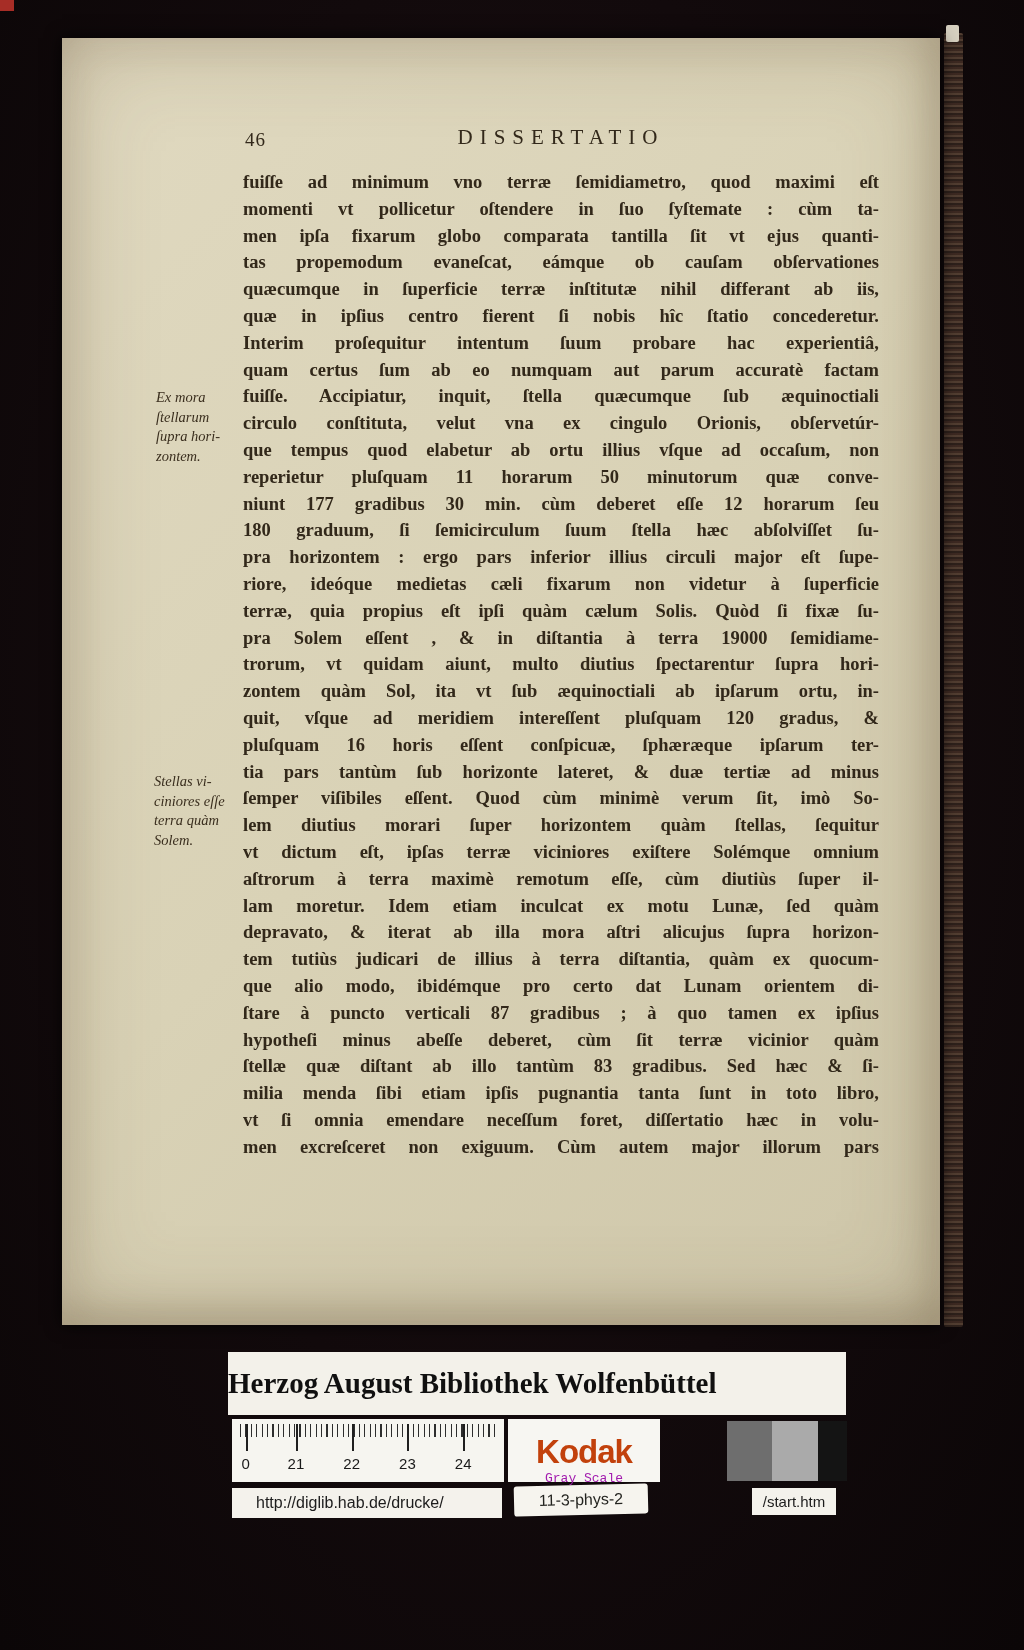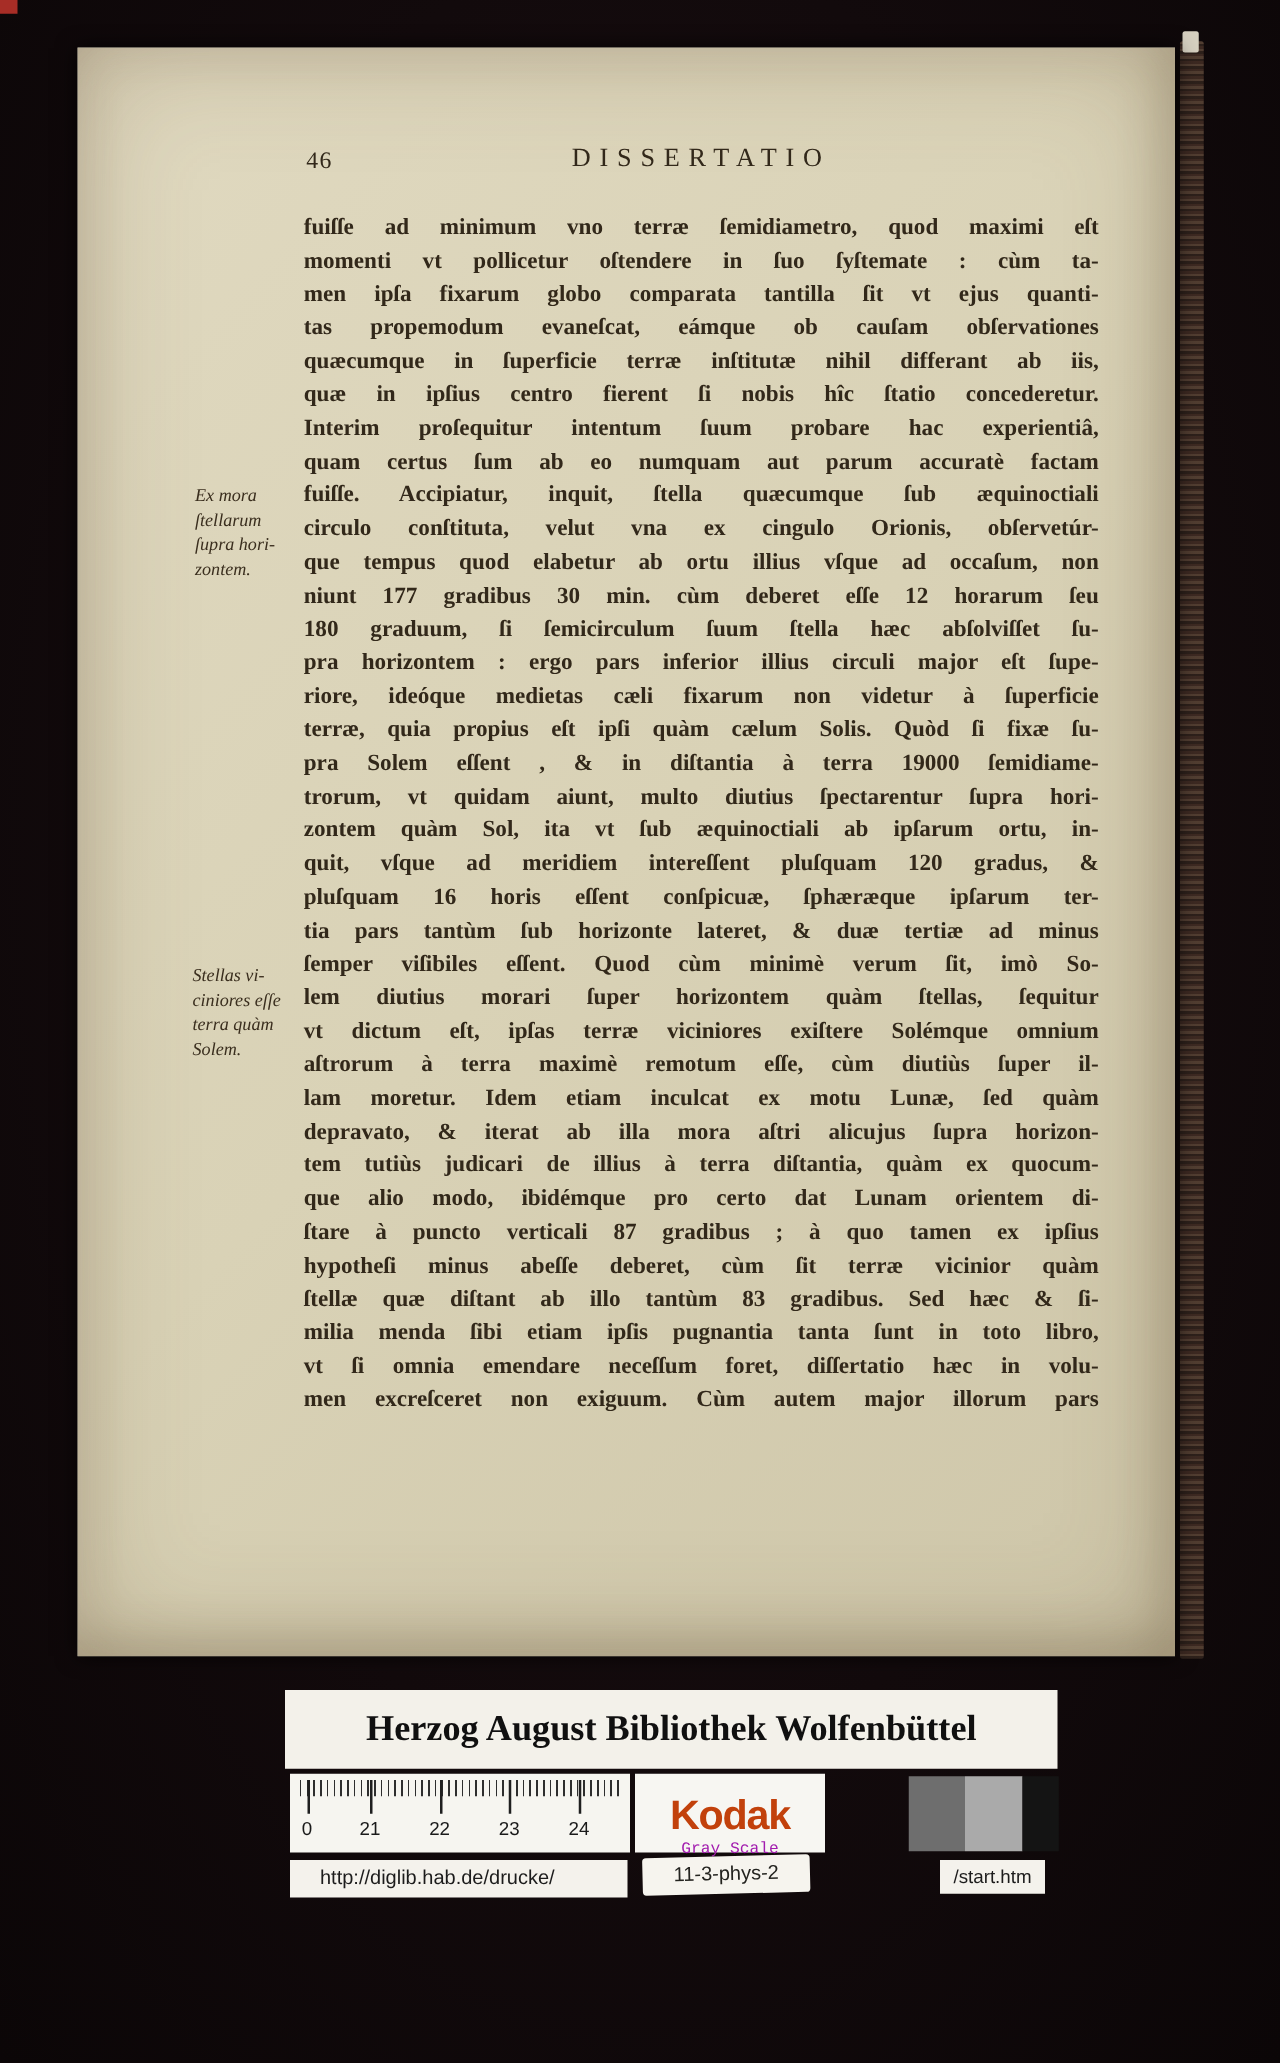--- a/index.html
+++ b/index.html
@@ -29,21 +29,21 @@
   .page {
     position: absolute; left: 62px; top: 38px; width: 878px; height: 1287px;
     background: linear-gradient(135deg, #e0d9c0 0%, #d9d2b6 50%, #cec6a9 100%);
     box-shadow:
       inset 0 0 95px rgba(95, 74, 42, 0.30),
       inset -5px -8px 40px rgba(80, 60, 35, 0.28),
       inset 4px 4px 22px rgba(255, 250, 230, 0.35),
       0 0 16px rgba(0, 0, 0, 0.85);
     color: #32281a;
   }
-  .page-header { position: absolute; top: 76px; left: 181px; width: 636px; height: 32px; }
+  .page-header { position: absolute; top: 87px; left: 181px; width: 636px; height: 32px; }
   .page-num {
     position: absolute; left: 2px; top: 4px;
     font-size: 19px; letter-spacing: 1px;
   }
   .page-title {
     display: block; text-align: center;
     font-size: 21px; letter-spacing: 7px;
   }
   .body-text {
     position: absolute; top: 131px; left: 181px; width: 636px;
@@ -54,21 +54,21 @@
     position: absolute; width: 104px;
     font-style: italic; font-size: 14.5px; line-height: 19.5px; color: #3a2e1e;
   }
   .note-1 { top: 350px; left: 94px; }
   .note-2 { top: 734px; left: 92px; }
 
   
   .band {
     position: absolute; left: 228px; top: 1352px; width: 618px; height: 63px;
     background: #f3f1ea;
-    display: flex; align-items: center; justify-content: center;
+    display: flex; align-items: center; 
     font-weight: bold; font-size: 29px; color: #101010;
   }
   .ruler {
     position: absolute; left: 232px; top: 1419px; width: 272px; height: 63px;
     background: #f6f5f0;
   }
   .ruler-ticks {
     position: absolute; top: 5px; left: 8px; right: 8px; height: 13px;
     background: repeating-linear-gradient(to right, #2e2e2e 0 1.2px, transparent 1.2px 5.4px);
   }
@@ -155,20 +155,21 @@
         <div class="tline">momenti vt pollicetur oſtendere in ſuo ſyſtemate : cùm ta-</div>
         <div class="tline">men ipſa fixarum globo comparata tantilla ſit vt ejus quanti-</div>
         <div class="tline">tas propemodum evaneſcat, eámque ob cauſam obſervationes</div>
         <div class="tline">quæcumque in ſuperficie terræ inſtitutæ nihil differant ab iis,</div>
         <div class="tline">quæ in ipſius centro fierent ſi nobis hîc ſtatio concederetur.</div>
         <div class="tline">Interim proſequitur intentum ſuum probare hac experientiâ,</div>
         <div class="tline">quam certus ſum ab eo numquam aut parum accuratè factam</div>
         <div class="tline">fuiſſe. Accipiatur, inquit, ſtella quæcumque ſub æquinoctiali</div>
         <div class="tline">circulo conſtituta, velut vna ex cingulo Orionis, obſervetúr-</div>
         <div class="tline">que tempus quod elabetur ab ortu illius vſque ad occaſum, non</div>
+        <div class="tline">reperietur pluſquam 11 horarum 50 minutorum quæ conve-</div>
         <div class="tline">niunt 177 gradibus 30 min. cùm deberet eſſe 12 horarum ſeu</div>
         <div class="tline">180 graduum, ſi ſemicirculum ſuum ſtella hæc abſolviſſet ſu-</div>
         <div class="tline">pra horizontem : ergo pars inferior illius circuli major eſt ſupe-</div>
         <div class="tline">riore, ideóque medietas cæli fixarum non videtur à ſuperficie</div>
         <div class="tline">terræ, quia propius eſt ipſi quàm cælum Solis. Quòd ſi fixæ ſu-</div>
         <div class="tline">pra Solem eſſent , &amp; in diſtantia à terra 19000 ſemidiame-</div>
         <div class="tline">trorum, vt quidam aiunt, multo diutius ſpectarentur ſupra hori-</div>
         <div class="tline">zontem quàm Sol, ita vt ſub æquinoctiali ab ipſarum ortu, in-</div>
         <div class="tline">quit, vſque ad meridiem intereſſent pluſquam 120 gradus, &amp;</div>
         <div class="tline">pluſquam 16 horis eſſent conſpicuæ, ſphæræque ipſarum ter-</div>

